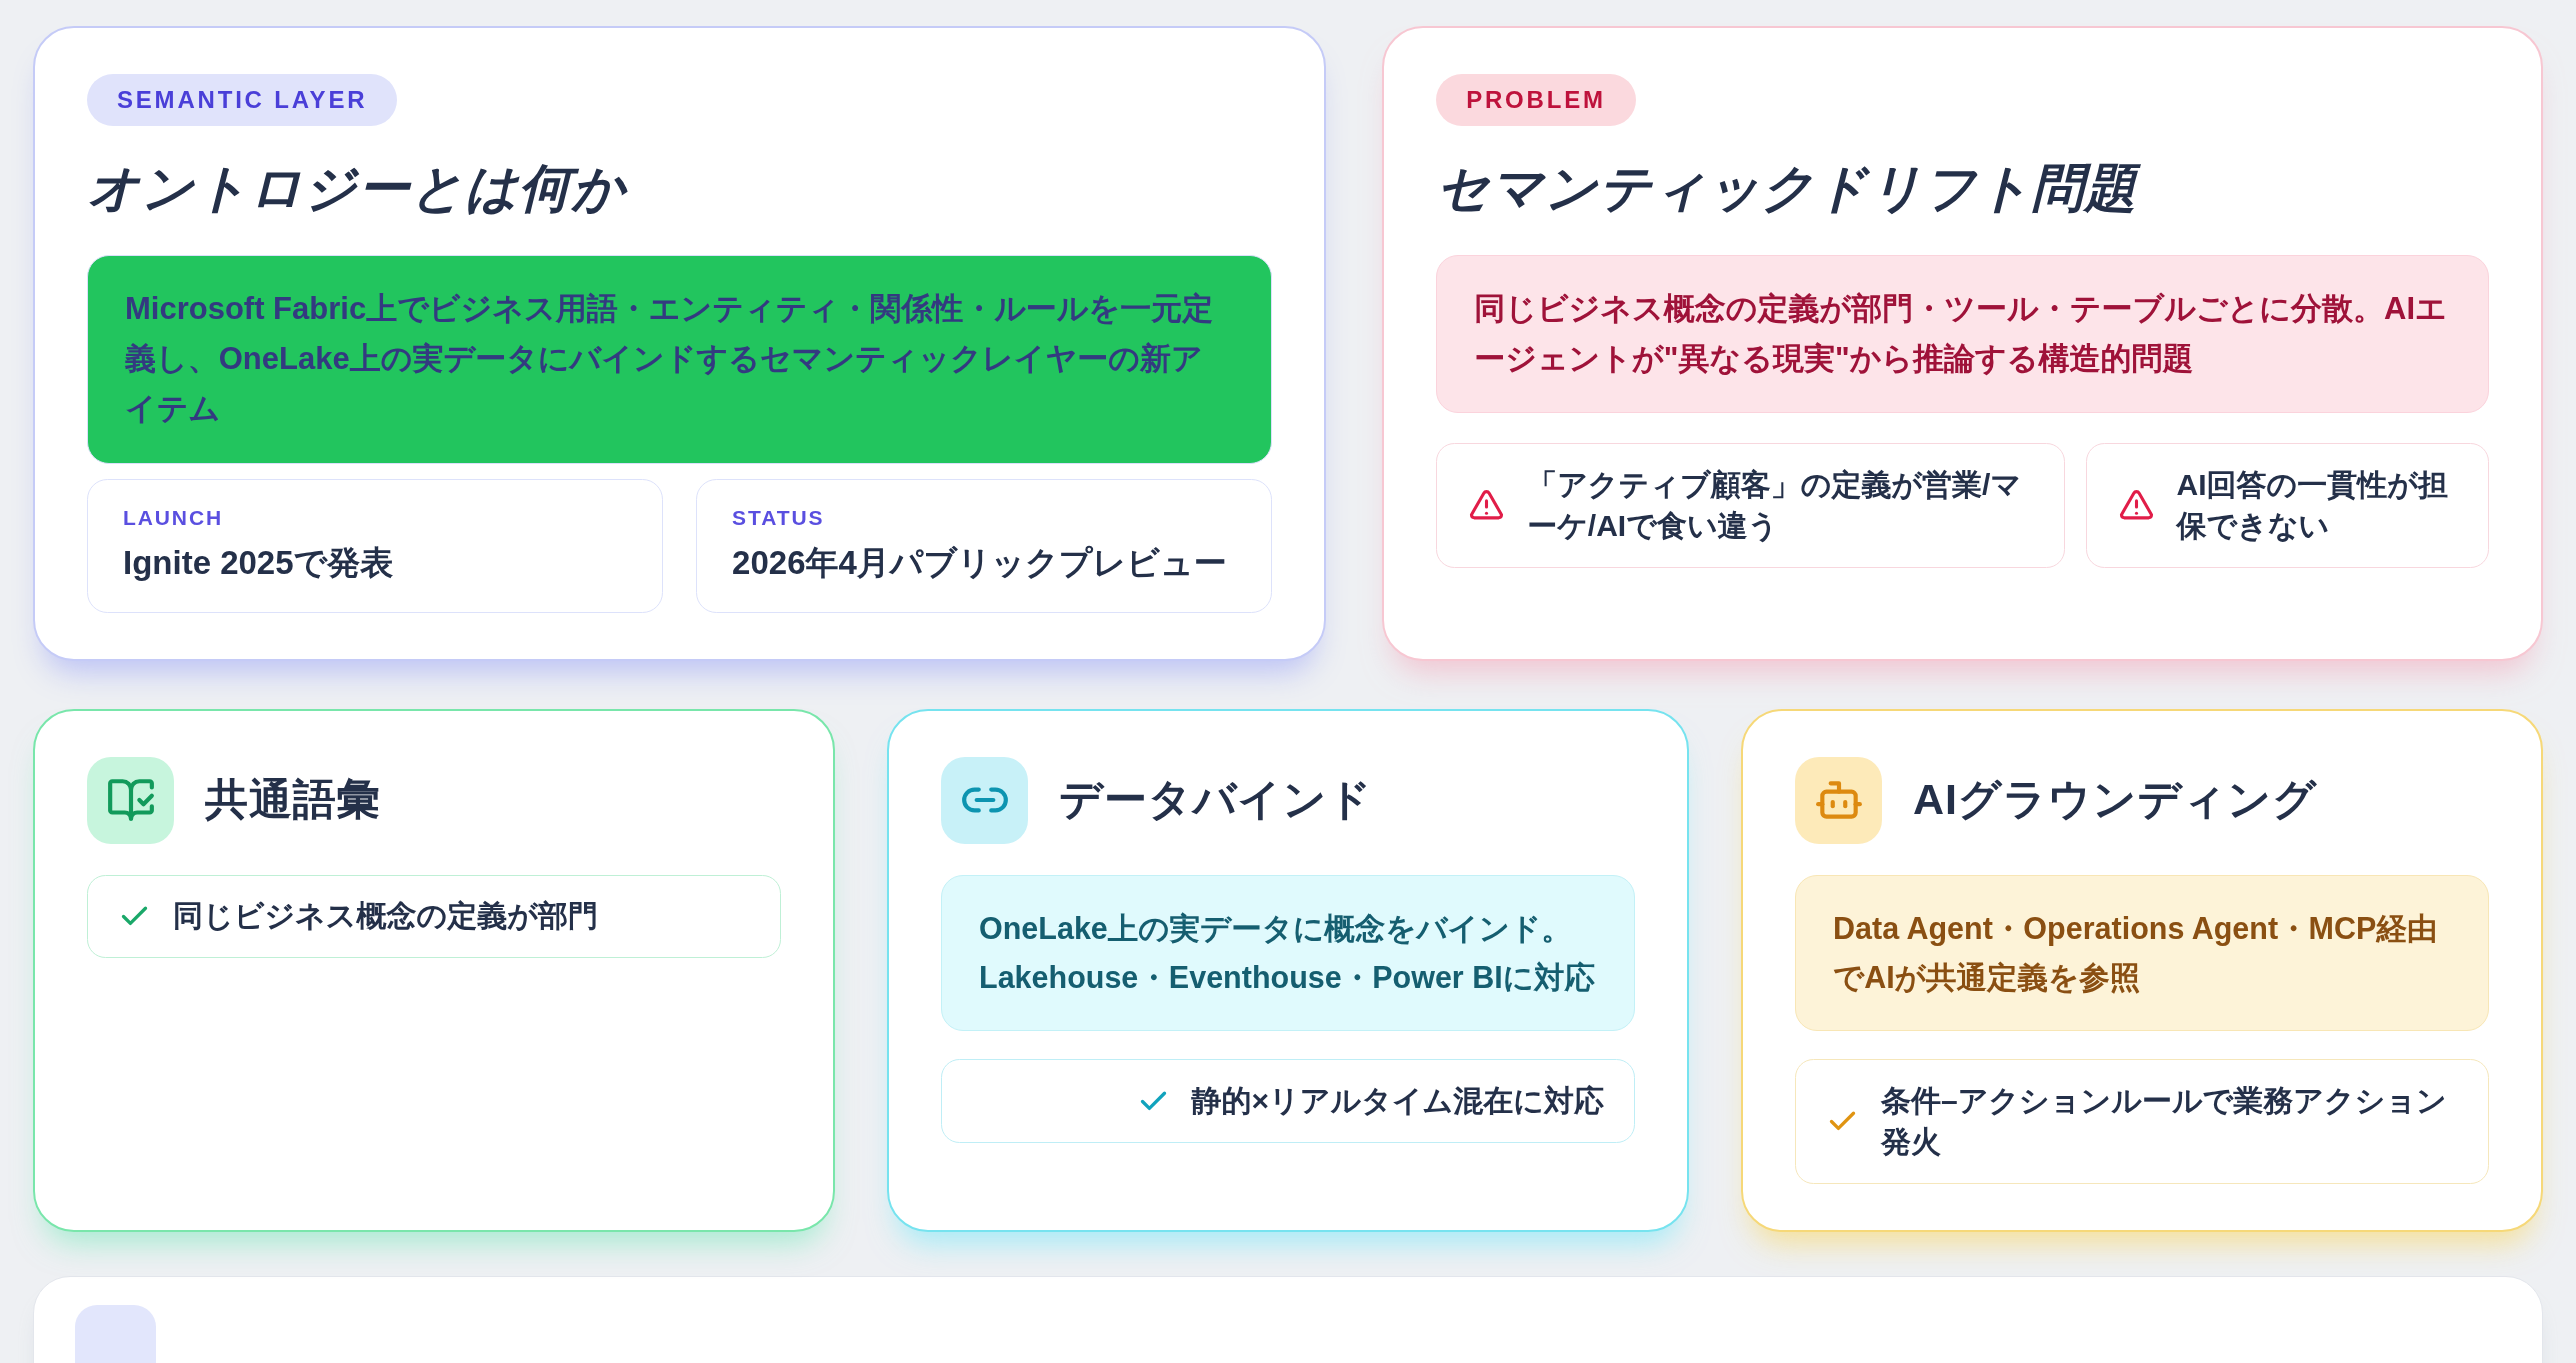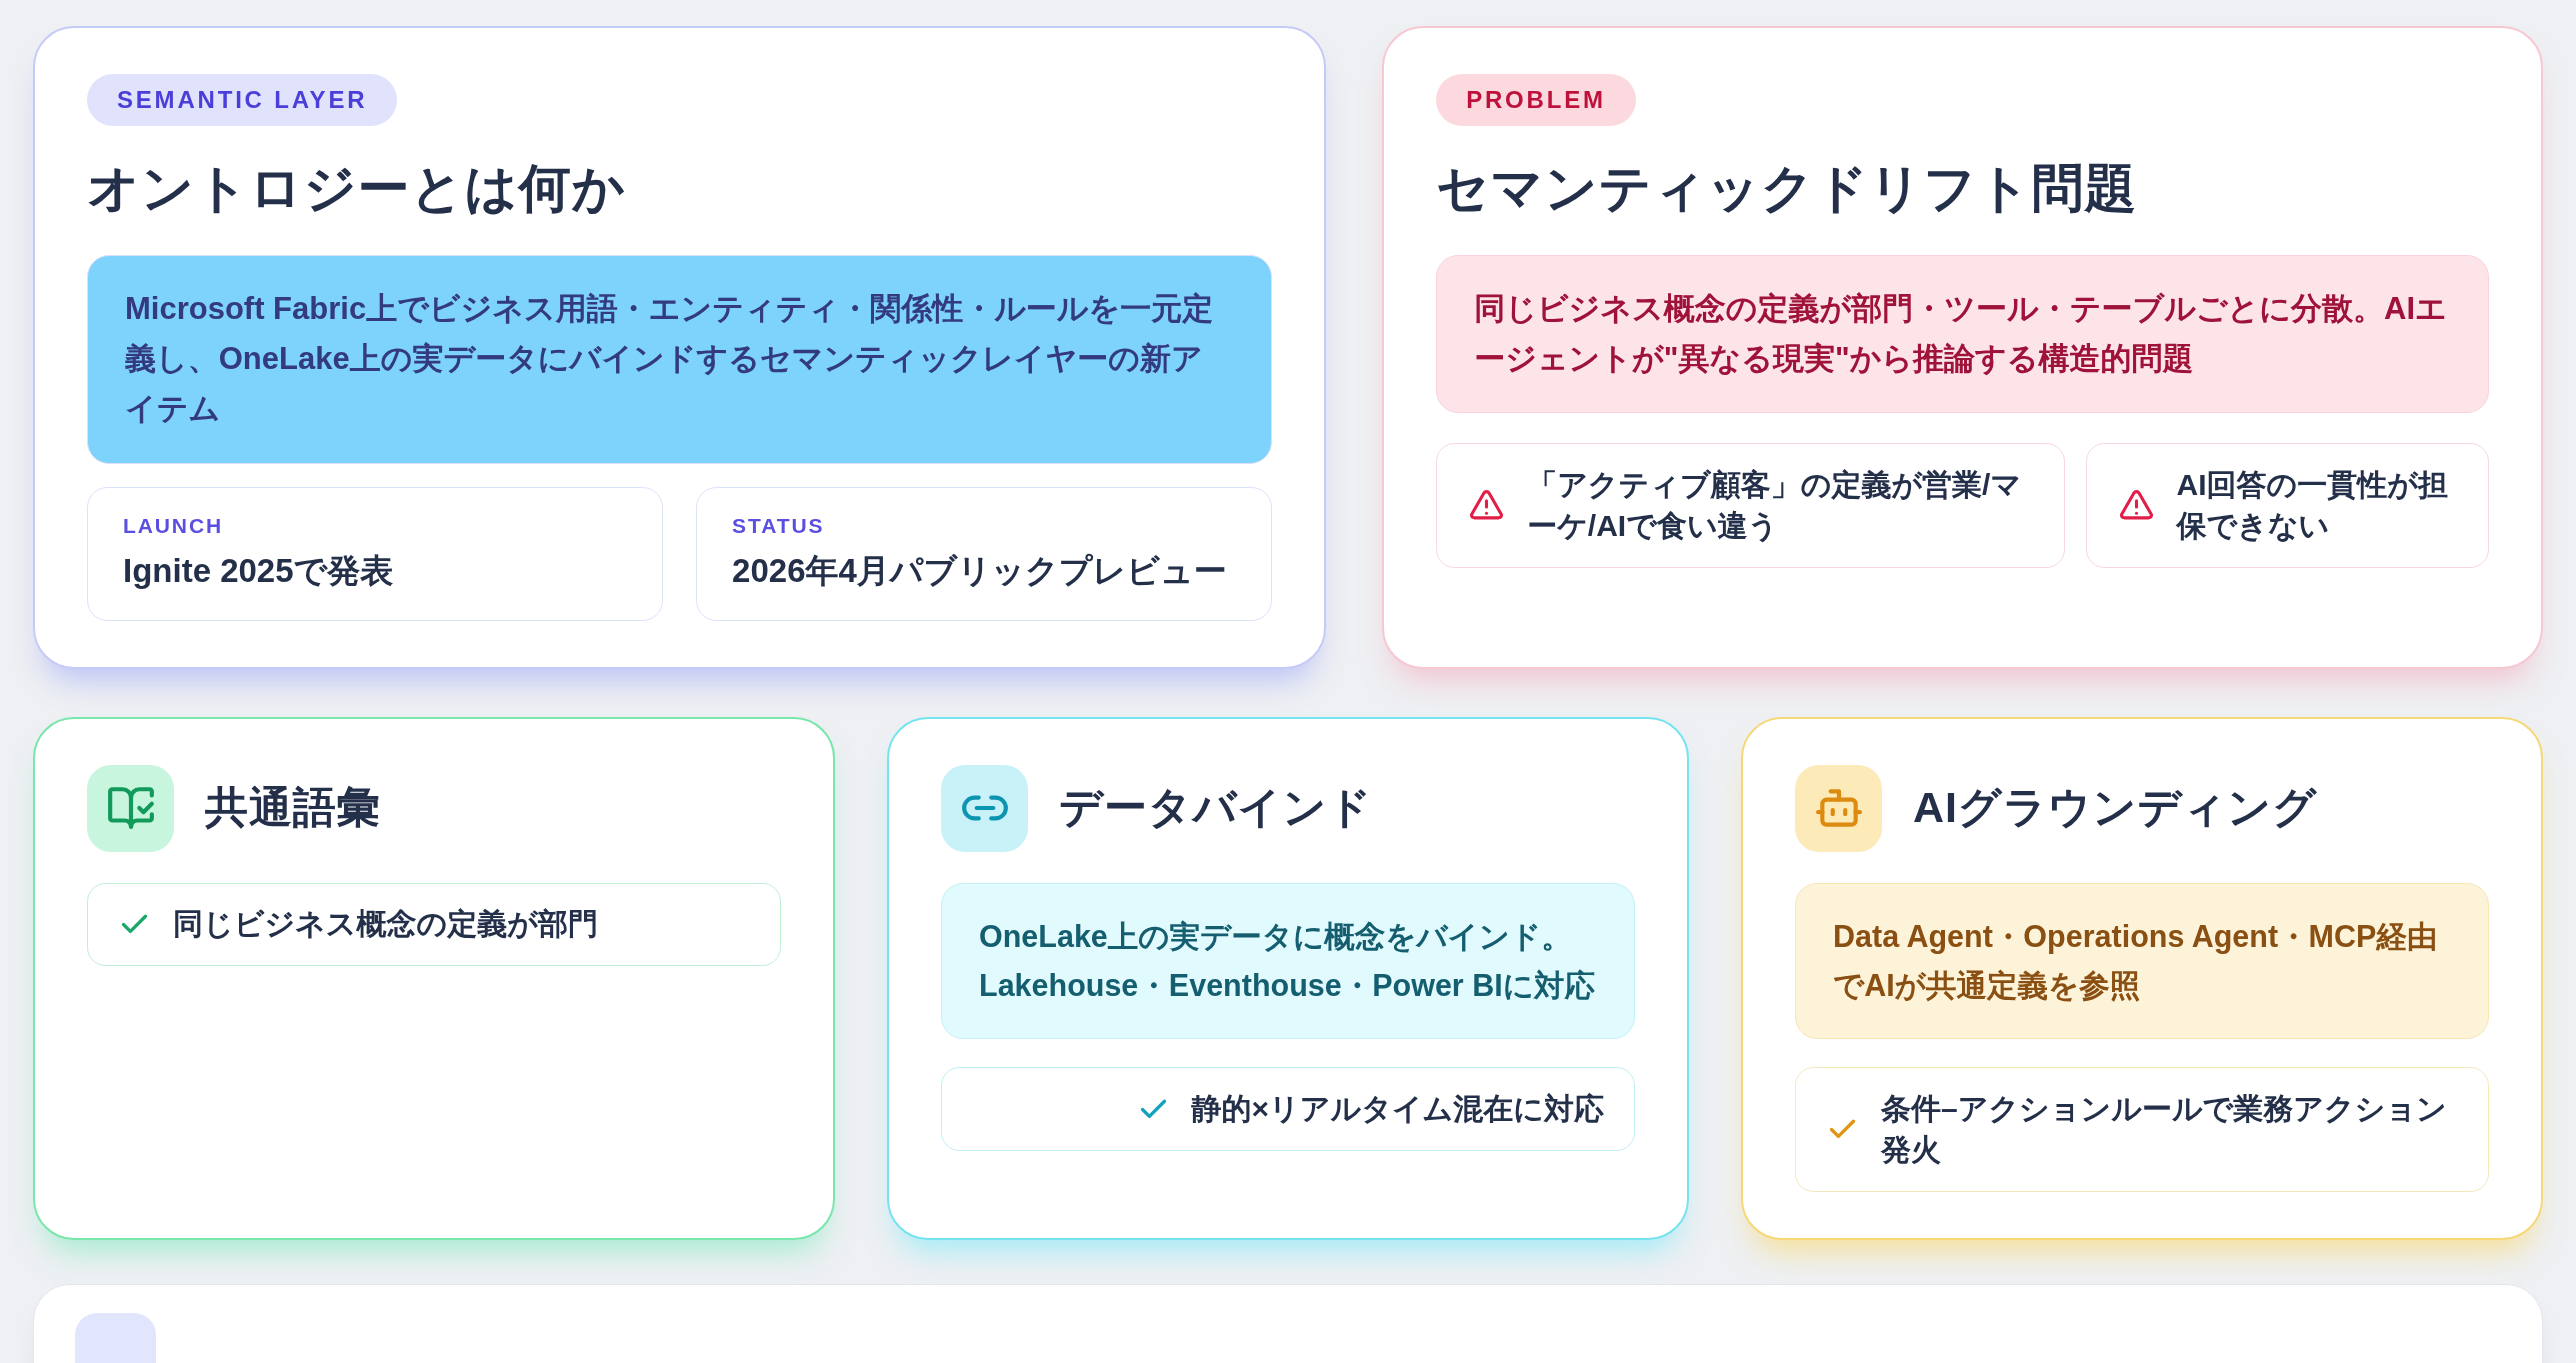--- a/index.html
+++ b/index.html
@@ -22,27 +22,27 @@
   .card.cyan   { border:2.8px solid #76e3ef; box-shadow:0 22px 30px -11px rgba(103,232,249,.55); }
   .card.amber  { border:2.8px solid #f6d878; box-shadow:0 22px 30px -11px rgba(252,211,77,.55); }
 
   .badge {
     display:inline-block; font-size:24px; font-weight:700; letter-spacing:2.8px;
     padding:12px 30px; border-radius:924px; margin-bottom:28px;
   }
   .badge.indigo { background:#e0e3fb; color:#4a3fd8; }
   .badge.rose   { background:#fbd9de; color:#be123c; }
 
-  .big-title { font-size:52px; font-weight:700; color:#243049; margin-bottom:31px; letter-spacing:0.9px; }
+  .big-title { font-size:52px; font-weight:700; color:#243049; margin-bottom:31px; letter-spacing:0.9px;font-style:italic; }
 
   .desc {
     border-radius:22px; padding:28px 37px; font-size:31px; font-weight:700;
     line-height:1.62; white-space:pre-line;
   }
-  .desc.indigo { background:#7dd3fc; border:1.9px solid #dbe0fb; color:#333a80; margin-bottom:23px; }
+  .desc.indigo { background:#22c55e; border:1.9px solid #dbe0fb; color:#333a80; margin-bottom:15px; }
   .desc.rose   { background:#fde4e9; border:1.9px solid #fbd3dc; color:#9f1239; margin-bottom:30px; }
   .desc.green  { background:#e4fbee; border:1.9px solid #c9f4de; color:#166248; }
   .desc.cyan   { background:#e0fafd; border:1.9px solid #c3f1f7; color:#155e70; }
   .desc.amber  { background:#fdf3d8; border:1.9px solid #f8e6b5; color:#8a4f12; }
 
   .facts { display:grid; grid-template-columns:1fr 1fr; gap:33px; }
   .fact { background:#fff; border:1.9px solid #dde2fb; border-radius:20.4px; padding:26px 35px; }
   .fact-label { font-size:21px; font-weight:700; letter-spacing:1.9px; color:#5a4fe0; margin-bottom:11px; }
   .fact-value { font-size:33px; font-weight:700; color:#243049; }
 

